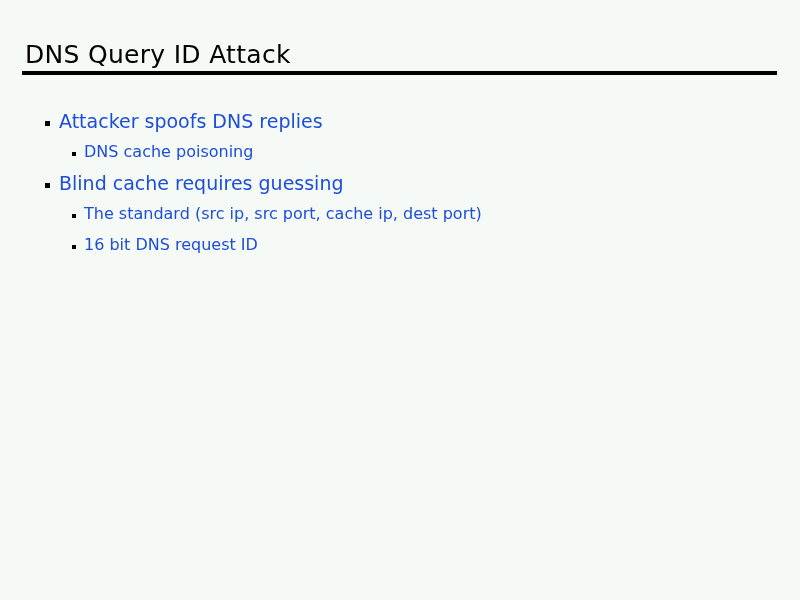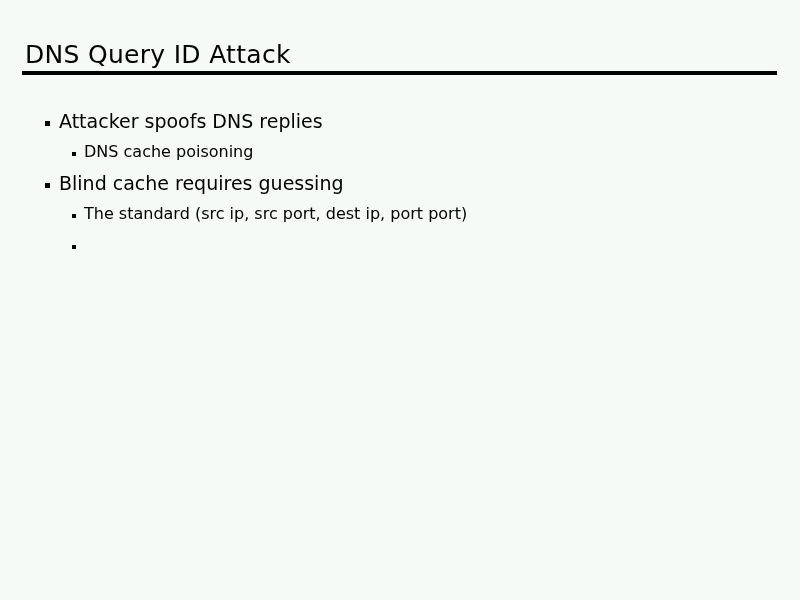--- a/index.html
+++ b/index.html
@@ -70,21 +70,21 @@
   }
   .lvl2 .marker {
     left: 72px;
     top: 13px;
     width: 4px;
     height: 4px;
   }
   .bullet-text {
     position: absolute;
     top: 0;
-    color: #000000;
+    color: #1d4ed8;
     font-family: "DejaVu Sans", sans-serif;
     white-space: nowrap;
   }
   .lvl1 .bullet-text {
     left: 59px;
     font-size: 19px;
     line-height: 26px;
   }
   .lvl2 .bullet-text {
     left: 84px;
@@ -113,21 +113,22 @@
       <span class="bullet-text">DNS cache poisoning</span>
     </div>
 
     <div class="bullet-row lvl1">
       <span class="marker"></span>
       <span class="bullet-text">Blind cache requires guessing</span>
     </div>
 
     <div class="bullet-row lvl2">
       <span class="marker"></span>
-      <span class="bullet-text">The standard (src ip, src port, dest ip, port port)</span>
+      <span class="bullet-text">The standard (src ip, src port, cache ip, dest port)</span>
     </div>
 
     <div class="bullet-row lvl2">
       <span class="marker"></span>
+      <span class="bullet-text">16 bit DNS request ID</span>
     </div>
 
   </div>
 </div>
 
 </body></html>

